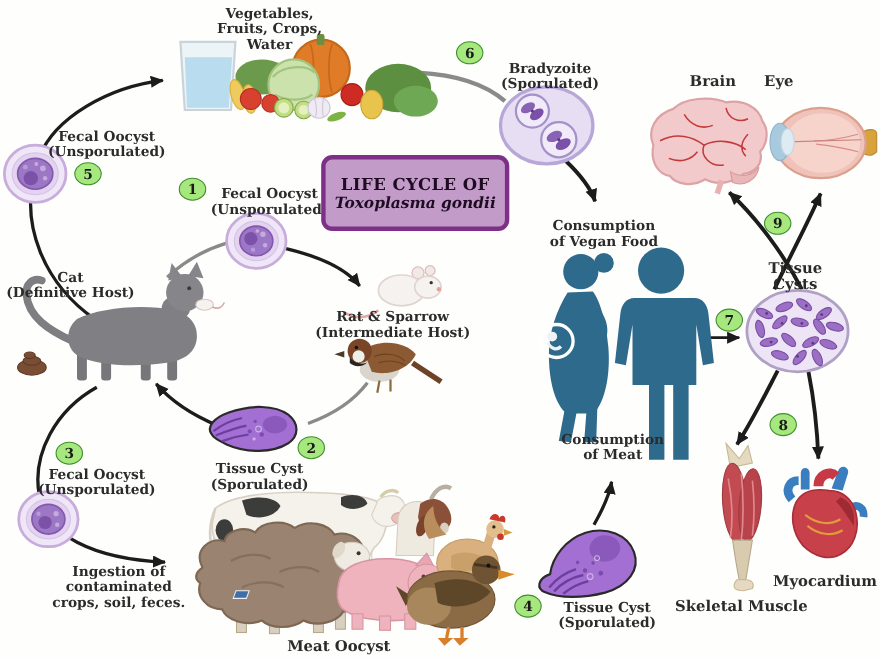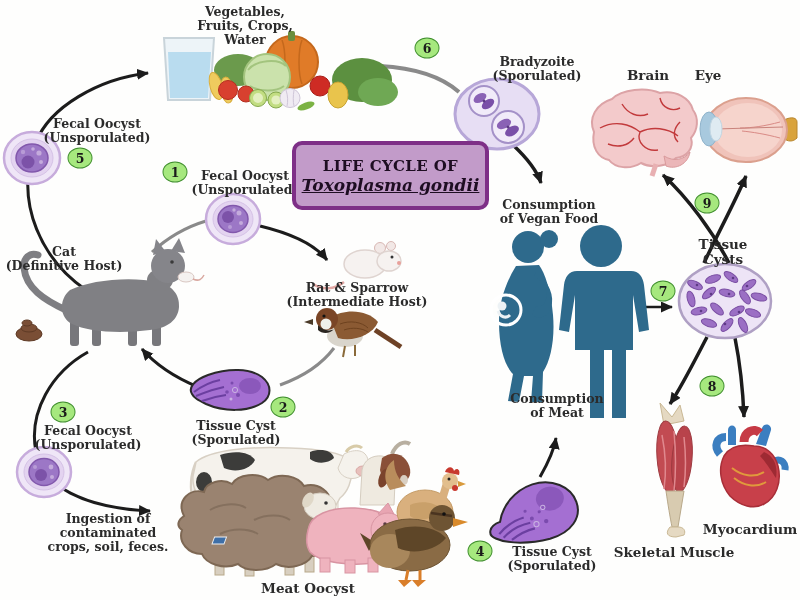--- a/index.html
+++ b/index.html
@@ -7,27 +7,27 @@
           font-family:"DejaVu Serif",serif;outline:1px solid #DCDCDC;}
   svg.art{position:absolute;left:0;top:0;z-index:1;}
   .lbl{position:absolute;z-index:3;transform:translate(-50%,-50%);text-align:center;
        white-space:pre-line;font-weight:bold;font-size:12.5px;line-height:1.1;
        color:var(--text,#2B2B2B);}
   .lbl.big{font-size:13.5px;}
   .badge{position:absolute;z-index:4;transform:translate(-50%,-50%);width:25px;height:21px;
          box-sizing:border-box;border-radius:50%;background:var(--badge-fill,#A6E87E);
          border:1.7px solid var(--badge-border,#3F8F2C);display:flex;align-items:center;
          justify-content:center;font-weight:bold;font-size:12.5px;color:#1a1a1a;}
-  .title-box{position:absolute;z-index:3;left:292px;top:141px;width:197px;height:69px;
+  .title-box{position:absolute;z-index:3;left:292px;top:141px;width:171px;height:69px;
              box-sizing:border-box;background:var(--title-fill,#C29BC9);
              border:4px solid var(--title-border,#7E2F87);border-radius:10px;
              display:flex;flex-direction:column;align-items:center;justify-content:center;
              color:#1E0D22;}
   .title-box .l1{font-weight:bold;font-size:15px;letter-spacing:.4px;}
-  .title-box .l2{font-weight:bold;font-style:italic;font-size:17px;text-decoration:underline;}
+  .title-box .l2{font-weight:bold;font-style:italic;font-size:14px;}
   .human{fill:var(--human,#2E6A8C);}
   .arr{stroke:var(--arrow,#1C1C1C);fill:none;}
   .arrg{stroke:#8A8A8A;fill:none;}
   .ppl{fill:var(--parasite-purple,#9C77C6);}
 </style>
 </head>
 <body>
 
 <div class="canvas">
 
@@ -370,21 +370,21 @@
   </g>
 </svg>
 
 <div class="lbl" style="left:245px;top:26px;">Vegetables,
 Fruits, Crops,
 Water</div>
 <div class="lbl" style="left:97px;top:131px;">Fecal Oocyst
 (Unsporulated)</div>
 <div class="lbl" style="left:245px;top:183px;">Fecal Oocyst
 (Unsporulated)</div>
-<div class="lbl" style="left:500px;top:69px;margin-left:37px;">Bradyzoite
+<div class="lbl" style="left:500px;top:69px;">Bradyzoite
 (Sporulated)</div>
 <div class="lbl big" style="left:648px;top:75px;">Brain</div>
 <div class="lbl big" style="left:708px;top:75px;">Eye</div>
 <div class="lbl" style="left:357px;top:295px;">Rat &amp; Sparrow
 (Intermediate Host)</div>
 <div class="lbl" style="left:64px;top:259px;">Cat
 (Definitive Host)</div>
 <div class="lbl" style="left:549px;top:212px;">Consumption
 of Vegan Food</div>
 <div class="lbl big" style="left:723px;top:252px;">Tissue Cysts</div>

